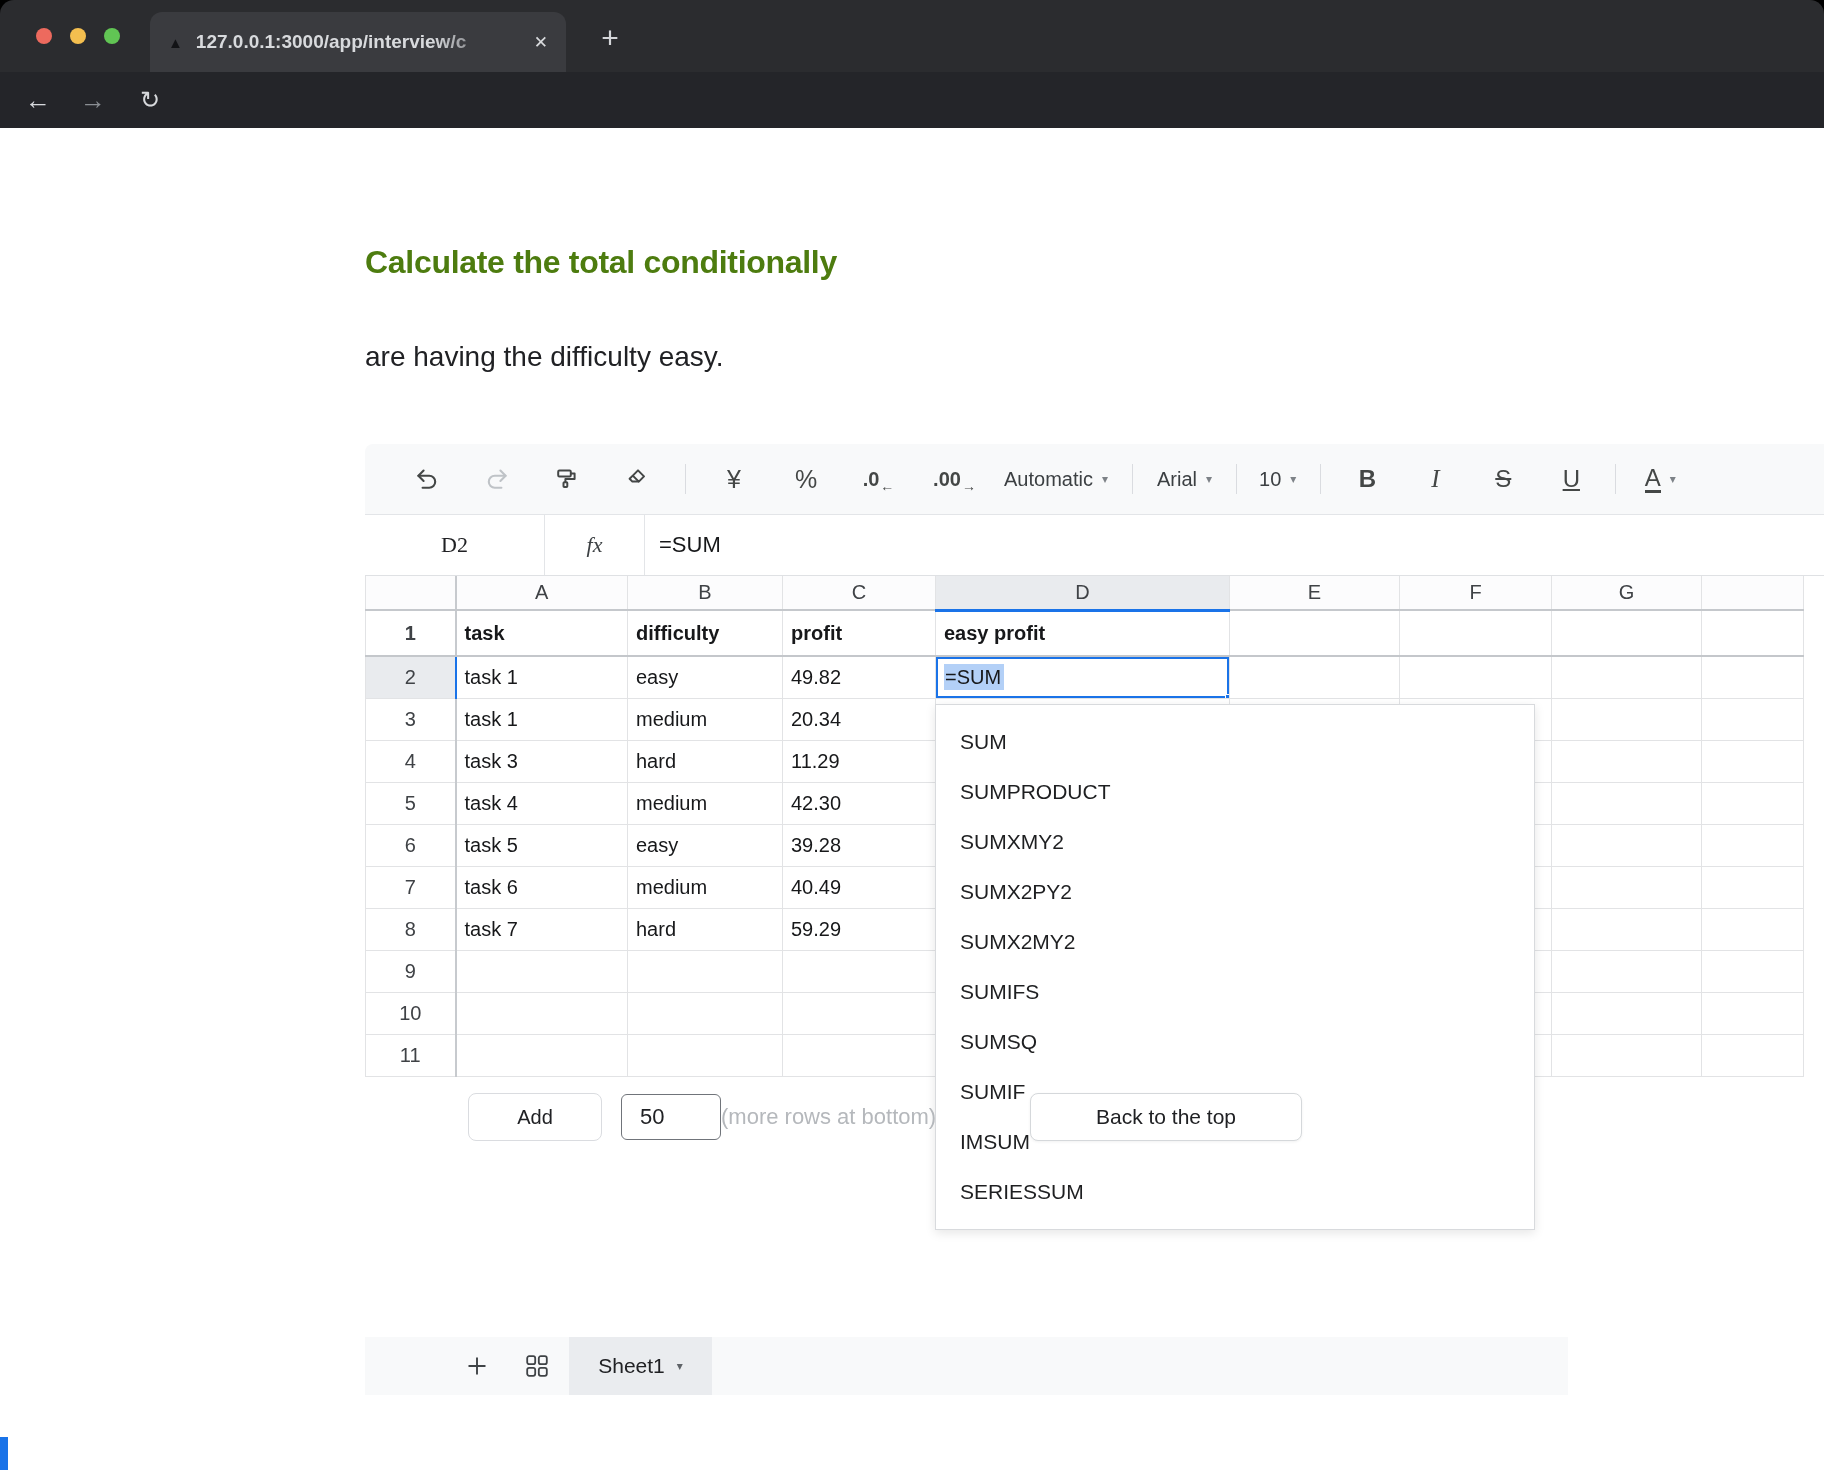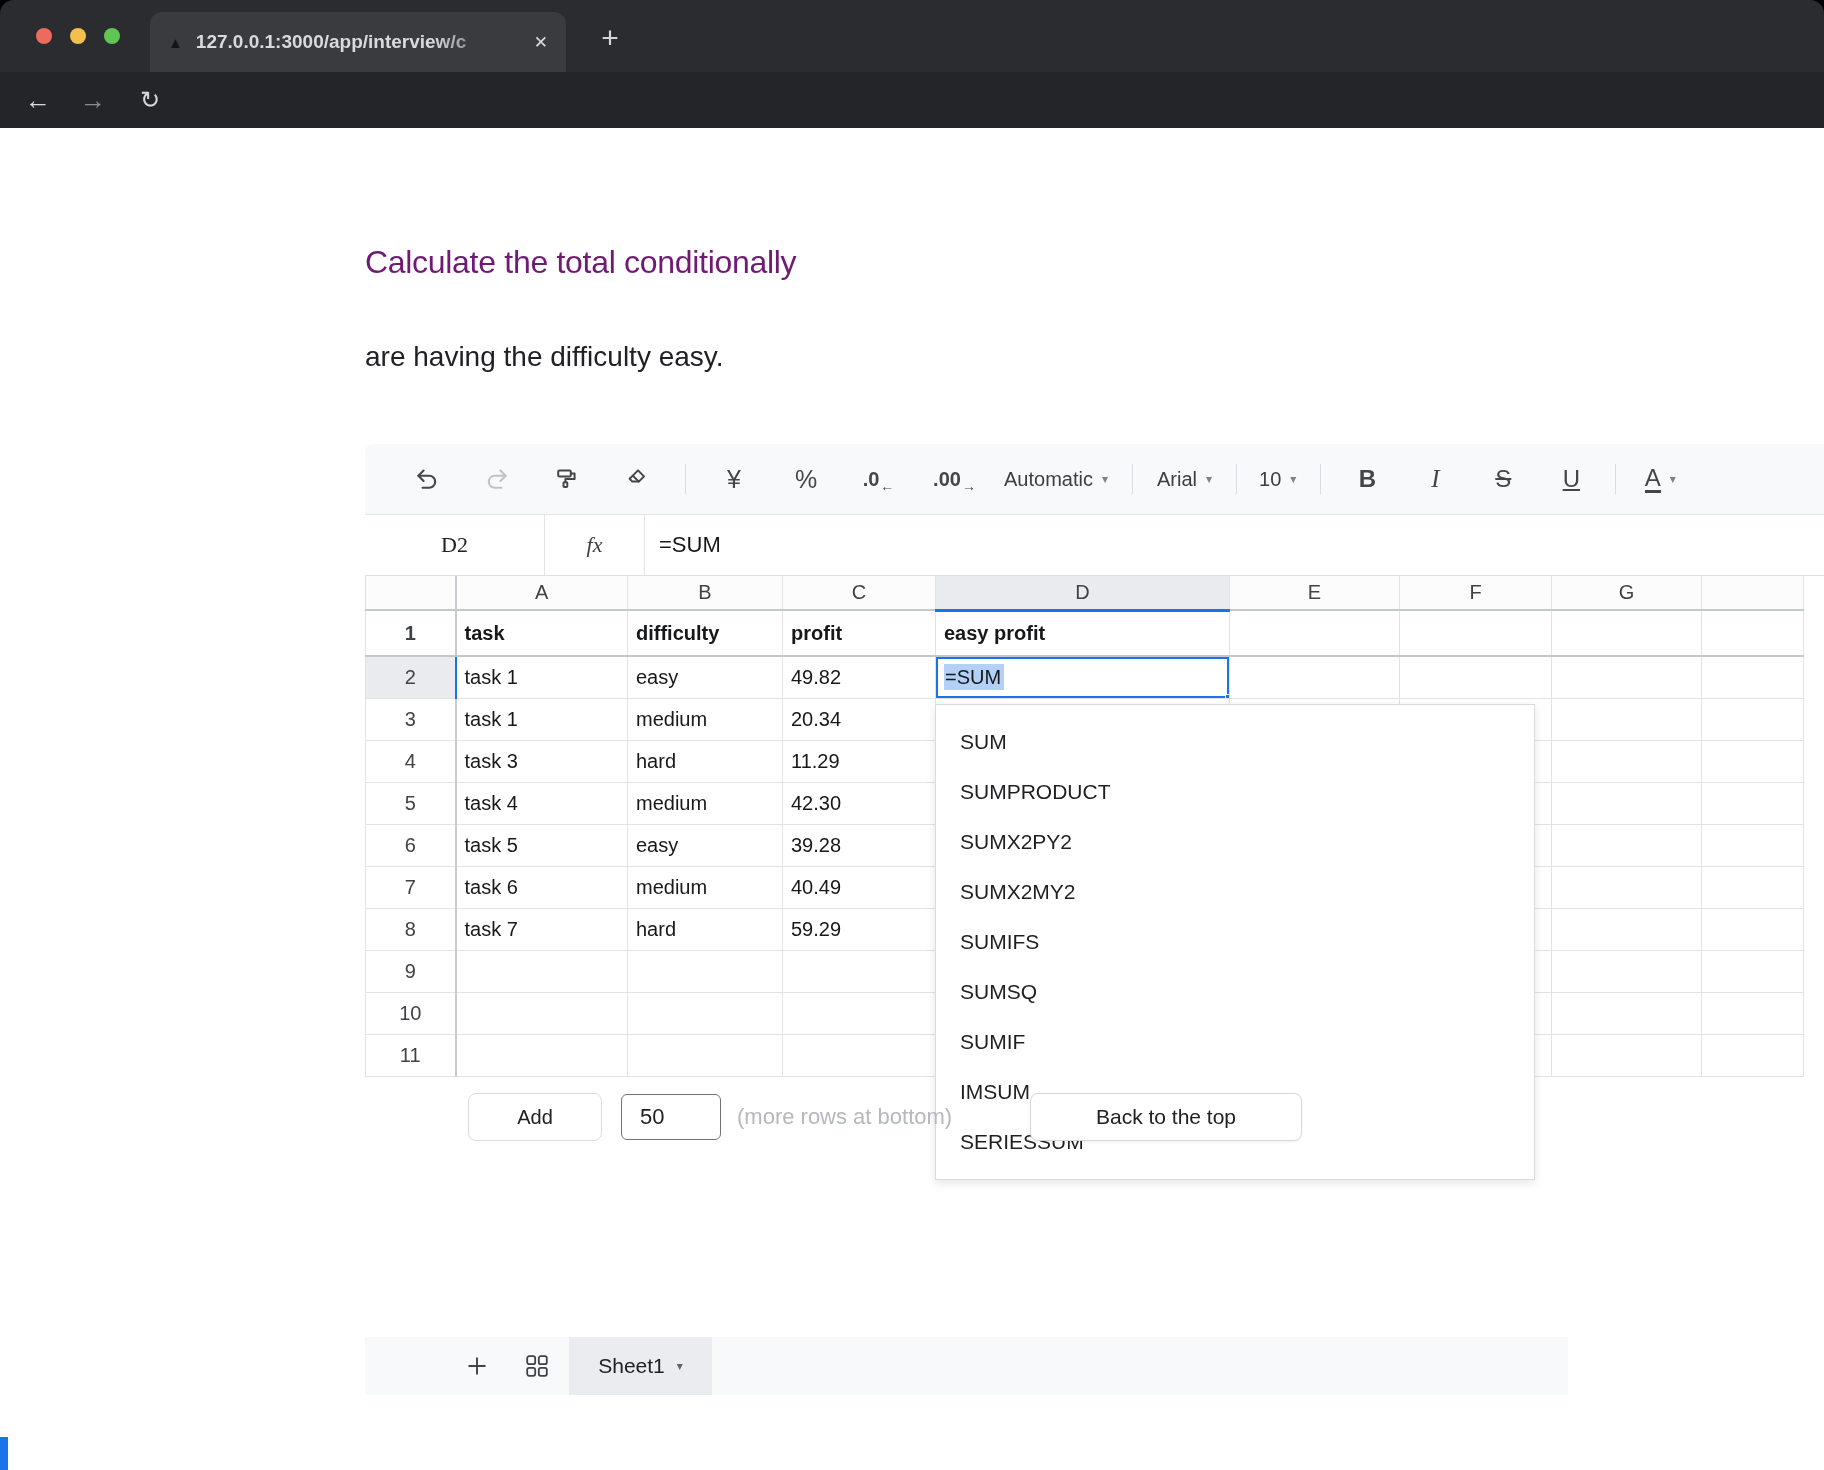--- a/index.html
+++ b/index.html
@@ -30,22 +30,22 @@
   .navbtn.back { left:18px; }
   .navbtn.fwd  { left:73px; color:#8a8e93; }
   .navbtn.reload { left:130px; font-size:24px; }
   .urlpill { position:absolute; left:194px; top:78px; height:44px; width:1612px;
     background:#323338; border-radius:22px; display:flex; align-items:center; padding:0 16px; }
   .urltext { font-size:21px; margin-left:13px; color:#9aa0a6; white-space:nowrap; }
   .urltext b { color:#e8eaed; font-weight:700; }
 
   
   .content { position:absolute; left:0; top:128px; width:1824px; height:1342px; background:#fff; }
-  .ptitle { position:absolute; left:365px; top:116px; font-size:32px; font-weight:400;
-    color:#701a75; letter-spacing:-0.3px; white-space:nowrap; }
+  .ptitle { position:absolute; left:365px; top:116px; font-size:32px; font-weight:700;
+    color:#4d7c0f; letter-spacing:-0.3px; white-space:nowrap; }
   .pline { position:absolute; left:365px; font-size:28px; color:#202124; white-space:nowrap;
     overflow:hidden; max-width:1459px; }
   .pline.l1 { top:170px; }
   .pline.l2 { top:213px; }
 
   
   .app { position:absolute; left:365px; top:316px; right:0; height:1026px; }
 
   .toolbar { position:absolute; left:0; top:0; right:0; height:70px; background:#f8f9fa;
     border-radius:8px 0 0 0; display:flex; align-items:center; padding-left:34px;
@@ -100,21 +100,21 @@
   .dropdown li { height:50px; line-height:50px; padding-left:24px; font-size:21px; color:#1e1f21; }
 
   .addrow { position:absolute; left:103px; top:649px; height:48px; display:flex;
     align-items:center; z-index:6; }
   .addbtn { width:134px; height:48px; background:#fff; border:1px solid #dadce0;
     border-radius:8px; font-size:20px; color:#202124; display:flex; align-items:center;
     justify-content:center; }
   .rowsinput { margin-left:19px; width:100px; height:46px; border:1.5px solid #70747a;
     border-radius:6px; font-size:22px; color:#202124; padding-left:18px;
     font-family:"Liberation Sans", sans-serif; background:#fff; }
-  .hint { margin-left:16px; font-size:22px; color:#b5b8bc; white-space:nowrap; }
+  .hint { font-size:22px; color:#b5b8bc; white-space:nowrap; }
 
   .backtop { position:absolute; left:665px; top:649px; width:272px; height:48px;
     background:#fff; border:1px solid #d5d8db; border-radius:8px; z-index:8;
     display:flex; align-items:center; justify-content:center; font-size:21px; color:#202124;
     box-shadow:0 1px 3px rgba(0,0,0,0.06); }
 
   .sheetbar { position:absolute; left:0; top:893px; width:1203px; height:58px;
     background:#f8f9fa; display:flex; align-items:center; padding-left:100px; }
   .sbicon { width:24px; height:24px; display:flex; align-items:center; justify-content:center;
     color:#3f4346; flex:none; }
@@ -379,20 +379,21 @@
               <td></td>
               <td></td>
             </tr>
           </tbody>
         </table>
       </div>
 
     <ul class="dropdown" id="ac-list">
         <li>SUM</li>
         <li>SUMPRODUCT</li>
+        <li>SUMXMY2</li>
         <li>SUMX2PY2</li>
         <li>SUMX2MY2</li>
         <li>SUMIFS</li>
         <li>SUMSQ</li>
         <li>SUMIF</li>
         <li>IMSUM</li>
         <li>SERIESSUM</li>
       </ul>
 
     <div class="addrow">

